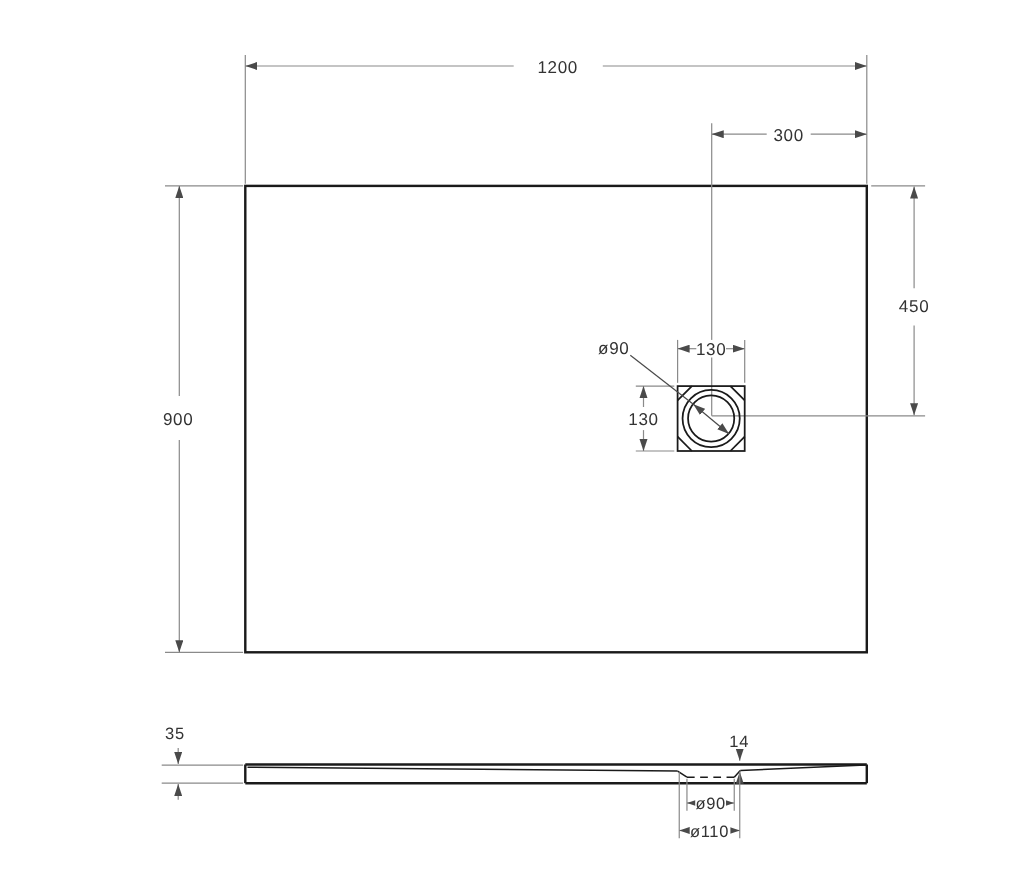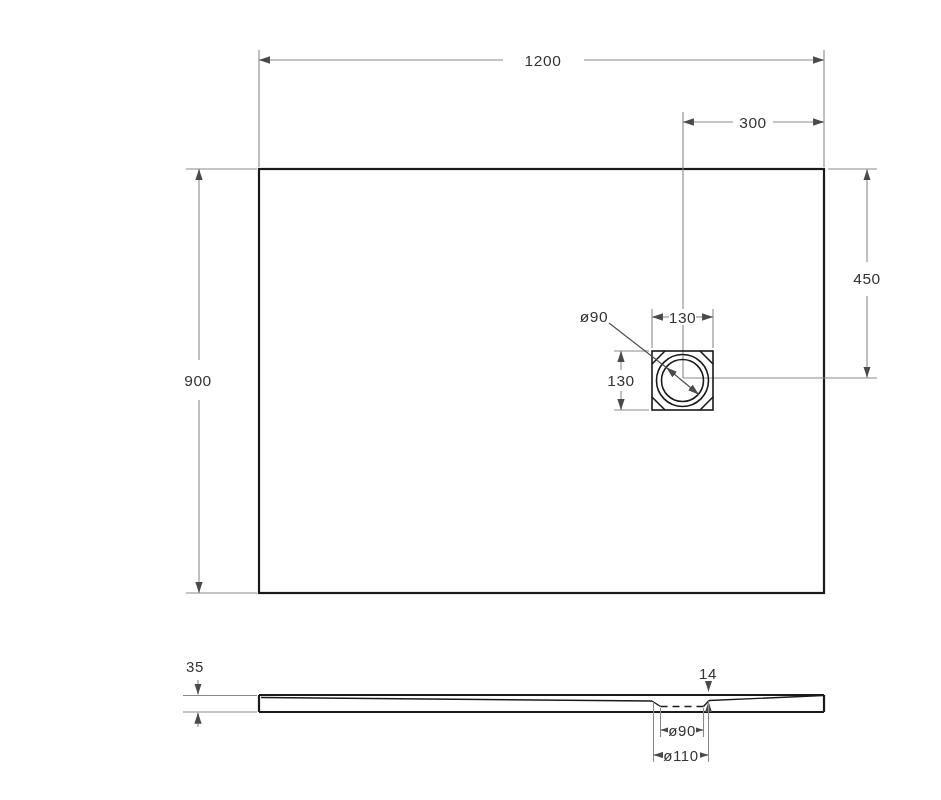--- a/index.html
+++ b/index.html
@@ -4,21 +4,21 @@
 <style>
   html, body {
     margin: 0;
     padding: 0;
     background: #ffffff;
     width: 941px;
     height: 800px;
     overflow: hidden;
     font-family: "Liberation Sans", "DejaVu Sans", sans-serif;
   }
-  .canvas-wrap { position: relative; width: 892px; height: 800px; background: #fff; padding-left: 36px; }
+  .canvas-wrap { position: relative; width: 892px; height: 800px; background: #fff; }
   svg { display: block; }
   .outline     { stroke: #1a1a1a; stroke-width: 2.2; fill: none; }
   .drawline    { stroke: #1a1a1a; stroke-width: 1.6; fill: none; }
   .floorline   { stroke: #1a1a1a; stroke-width: 1.4; fill: none; }
   .dashline    { stroke: #1a1a1a; stroke-width: 1.4; fill: none; stroke-dasharray: 7 5; }
   .dim         { stroke: #8a8a8a; stroke-width: 1.1; fill: none; }
   .leader      { stroke: #4a4a4a; stroke-width: 1.1; fill: none; }
   .dimtext {
     fill: #333333;
     font-size: 15.5px;

